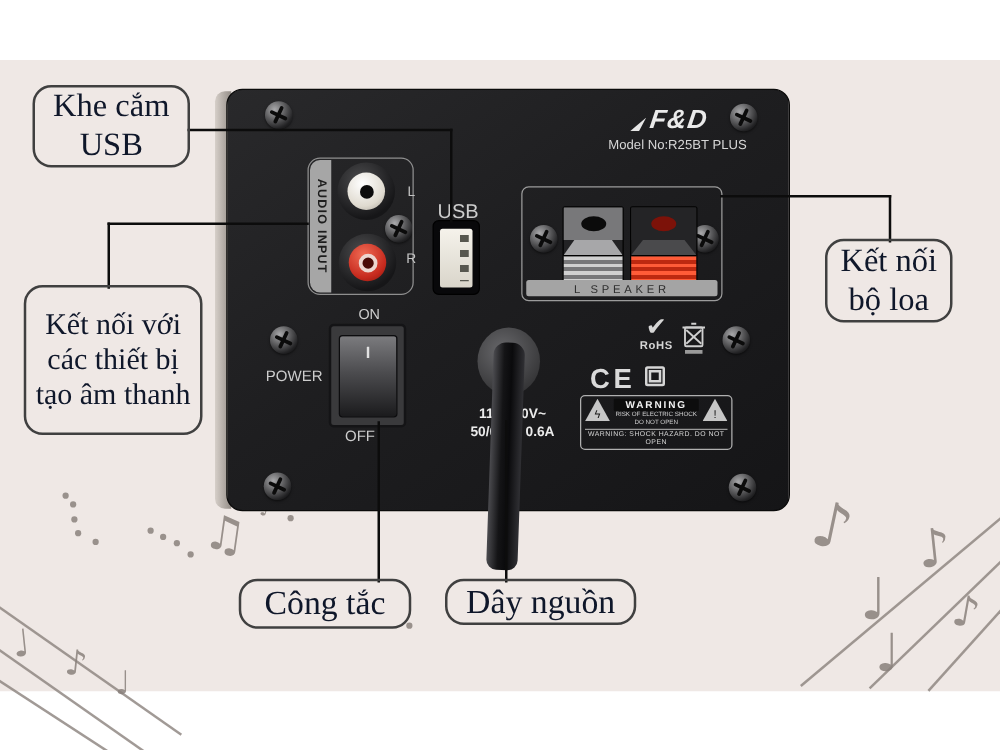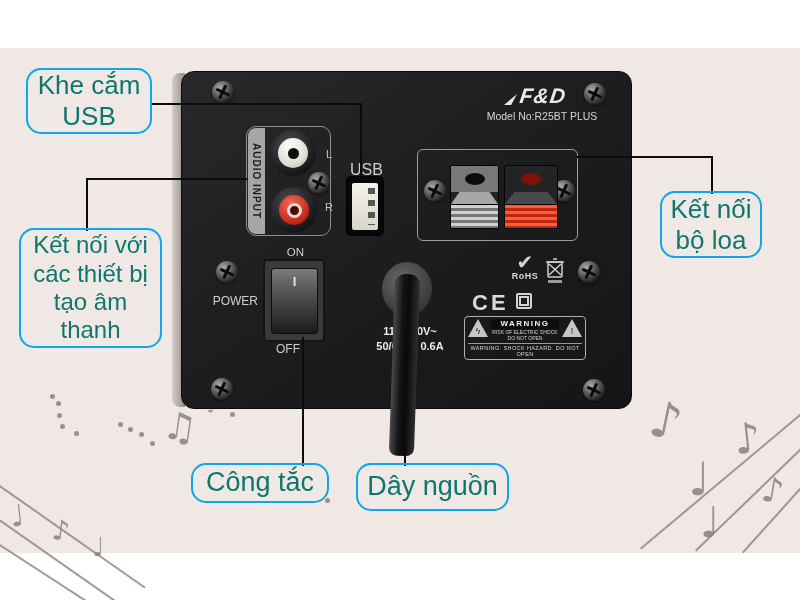--- a/index.html
+++ b/index.html
@@ -85,23 +85,23 @@
   .ctri{width:20px;height:18px;clip-path:polygon(50% 0,100% 100%,0 100%);background:#c6c6c6;position:relative;flex:none;}
   .ctri span{position:absolute;left:0;right:0;bottom:0;text-align:center;font-size:9px;color:#141414;line-height:11px;}
   .caut-mid{flex:1;margin:0 3px;text-align:center;}
   .cbar{background:#0d0d0d;color:#f2f2f2;font-size:8px;font-weight:bold;letter-spacing:1.5px;
        height:10px;line-height:10px;border-radius:1px;}
   .ctiny{font-size:5px;color:#cfcfcf;line-height:5px;margin-top:1px;}
   .cwarn{border-top:1px solid #9a9a9a;margin-top:2px;padding-top:1px;text-align:center;
        font-size:5.5px;color:#d5d5d5;letter-spacing:.4px;}
   
   .cline{position:absolute;background:#0c0c0c;z-index:6;}
-  .callout{position:absolute;z-index:7;border:2px solid #0ea5e9;border-radius:15px;box-sizing:border-box;
-       display:flex;align-items:center;justify-content:center;text-align:center;color:#0f766e;
-       padding:2px 6px;line-height:1.18;font-family:Liberation Sans, sans-serif;}
+  .callout{position:absolute;z-index:7;border:2px solid #404040;border-radius:15px;box-sizing:border-box;
+       display:flex;align-items:center;justify-content:center;text-align:center;color:#0f172a;
+       padding:2px 6px;line-height:1.18;font-family:Liberation Serif, serif;}
   
   .mnote{position:absolute;color:#8a817c;opacity:.85;z-index:2;font-family:"DejaVu Sans",sans-serif;}
   .mline{position:absolute;height:2px;background:#8a817c;opacity:.8;z-index:2;transform-origin:0 0;}
   .mdot{position:absolute;width:5px;height:5px;border-radius:50%;background:#8a817c;opacity:.85;z-index:2;}
 </style>
 </head>
 <body>
 
 <div class="stage">
   <div class="photo-bg"></div>
@@ -184,20 +184,21 @@
         <div class="clip-flare" style="background:#a7a7a9;"></div>
         <div class="clip-lever lever-gray"></div>
       </div>
       <div class="clip" style="left:86px;top:15px;width:54px;height:64px;">
         <div class="clip-face dark">
             <div class="clip-oval" style="background:#7c1209;"></div>
           </div>
         <div class="clip-flare" style="background:#4a4a4c;"></div>
         <div class="clip-lever lever-red"></div>
       </div>
+      <div class="spk-bar">L SPEAKER</div>
     </div>
 
     <div class="pnl-text" style="left:88px;top:174px;width:34px;text-align:right;font-size:11.5px;">ON</div>
     <div class="sw-frame" style="left:81px;top:187px;width:62px;height:83px;">
       <div class="sw-rocker">
         <span>I</span>
       </div>
     </div>
     <div class="pnl-text" style="left:14px;top:222px;width:62px;text-align:right;">POWER</div>
     <div class="pnl-text" style="left:86px;top:270px;width:40px;text-align:center;">OFF</div>
@@ -253,14 +254,14 @@
   <div class="cline" style="left:86px;top:178px;width:161px;height:2px;"></div>
   <div class="cline" style="left:576px;top:156px;width:137px;height:2px;"></div>
   <div class="cline" style="left:711px;top:156px;width:2px;height:38px;"></div>
   <div class="cline" style="left:302px;top:337px;width:2px;height:129px;"></div>
   <div class="cline" style="left:404px;top:336px;width:2px;height:130px;"></div>
 
   <div class="callout" style="left:26px;top:68px;width:126px;height:66px;font-size:26px;">Khe cắm USB</div>
   <div class="callout" style="left:19px;top:228px;width:143px;height:120px;font-size:24px;">Kết nối với các thiết bị tạo âm thanh</div>
   <div class="callout" style="left:660px;top:191px;width:102px;height:67px;font-size:26px;">Kết nối bộ loa</div>
   <div class="callout" style="left:191px;top:463px;width:138px;height:40px;font-size:27px;">Công tắc</div>
-  <div class="callout" style="left:356px;top:463px;width:153px;height:48px;font-size:27px;">Dây nguồn</div>
+  <div class="callout" style="left:356px;top:463px;width:153px;height:37px;font-size:27px;">Dây nguồn</div>
 </div>
 
 </body></html>

